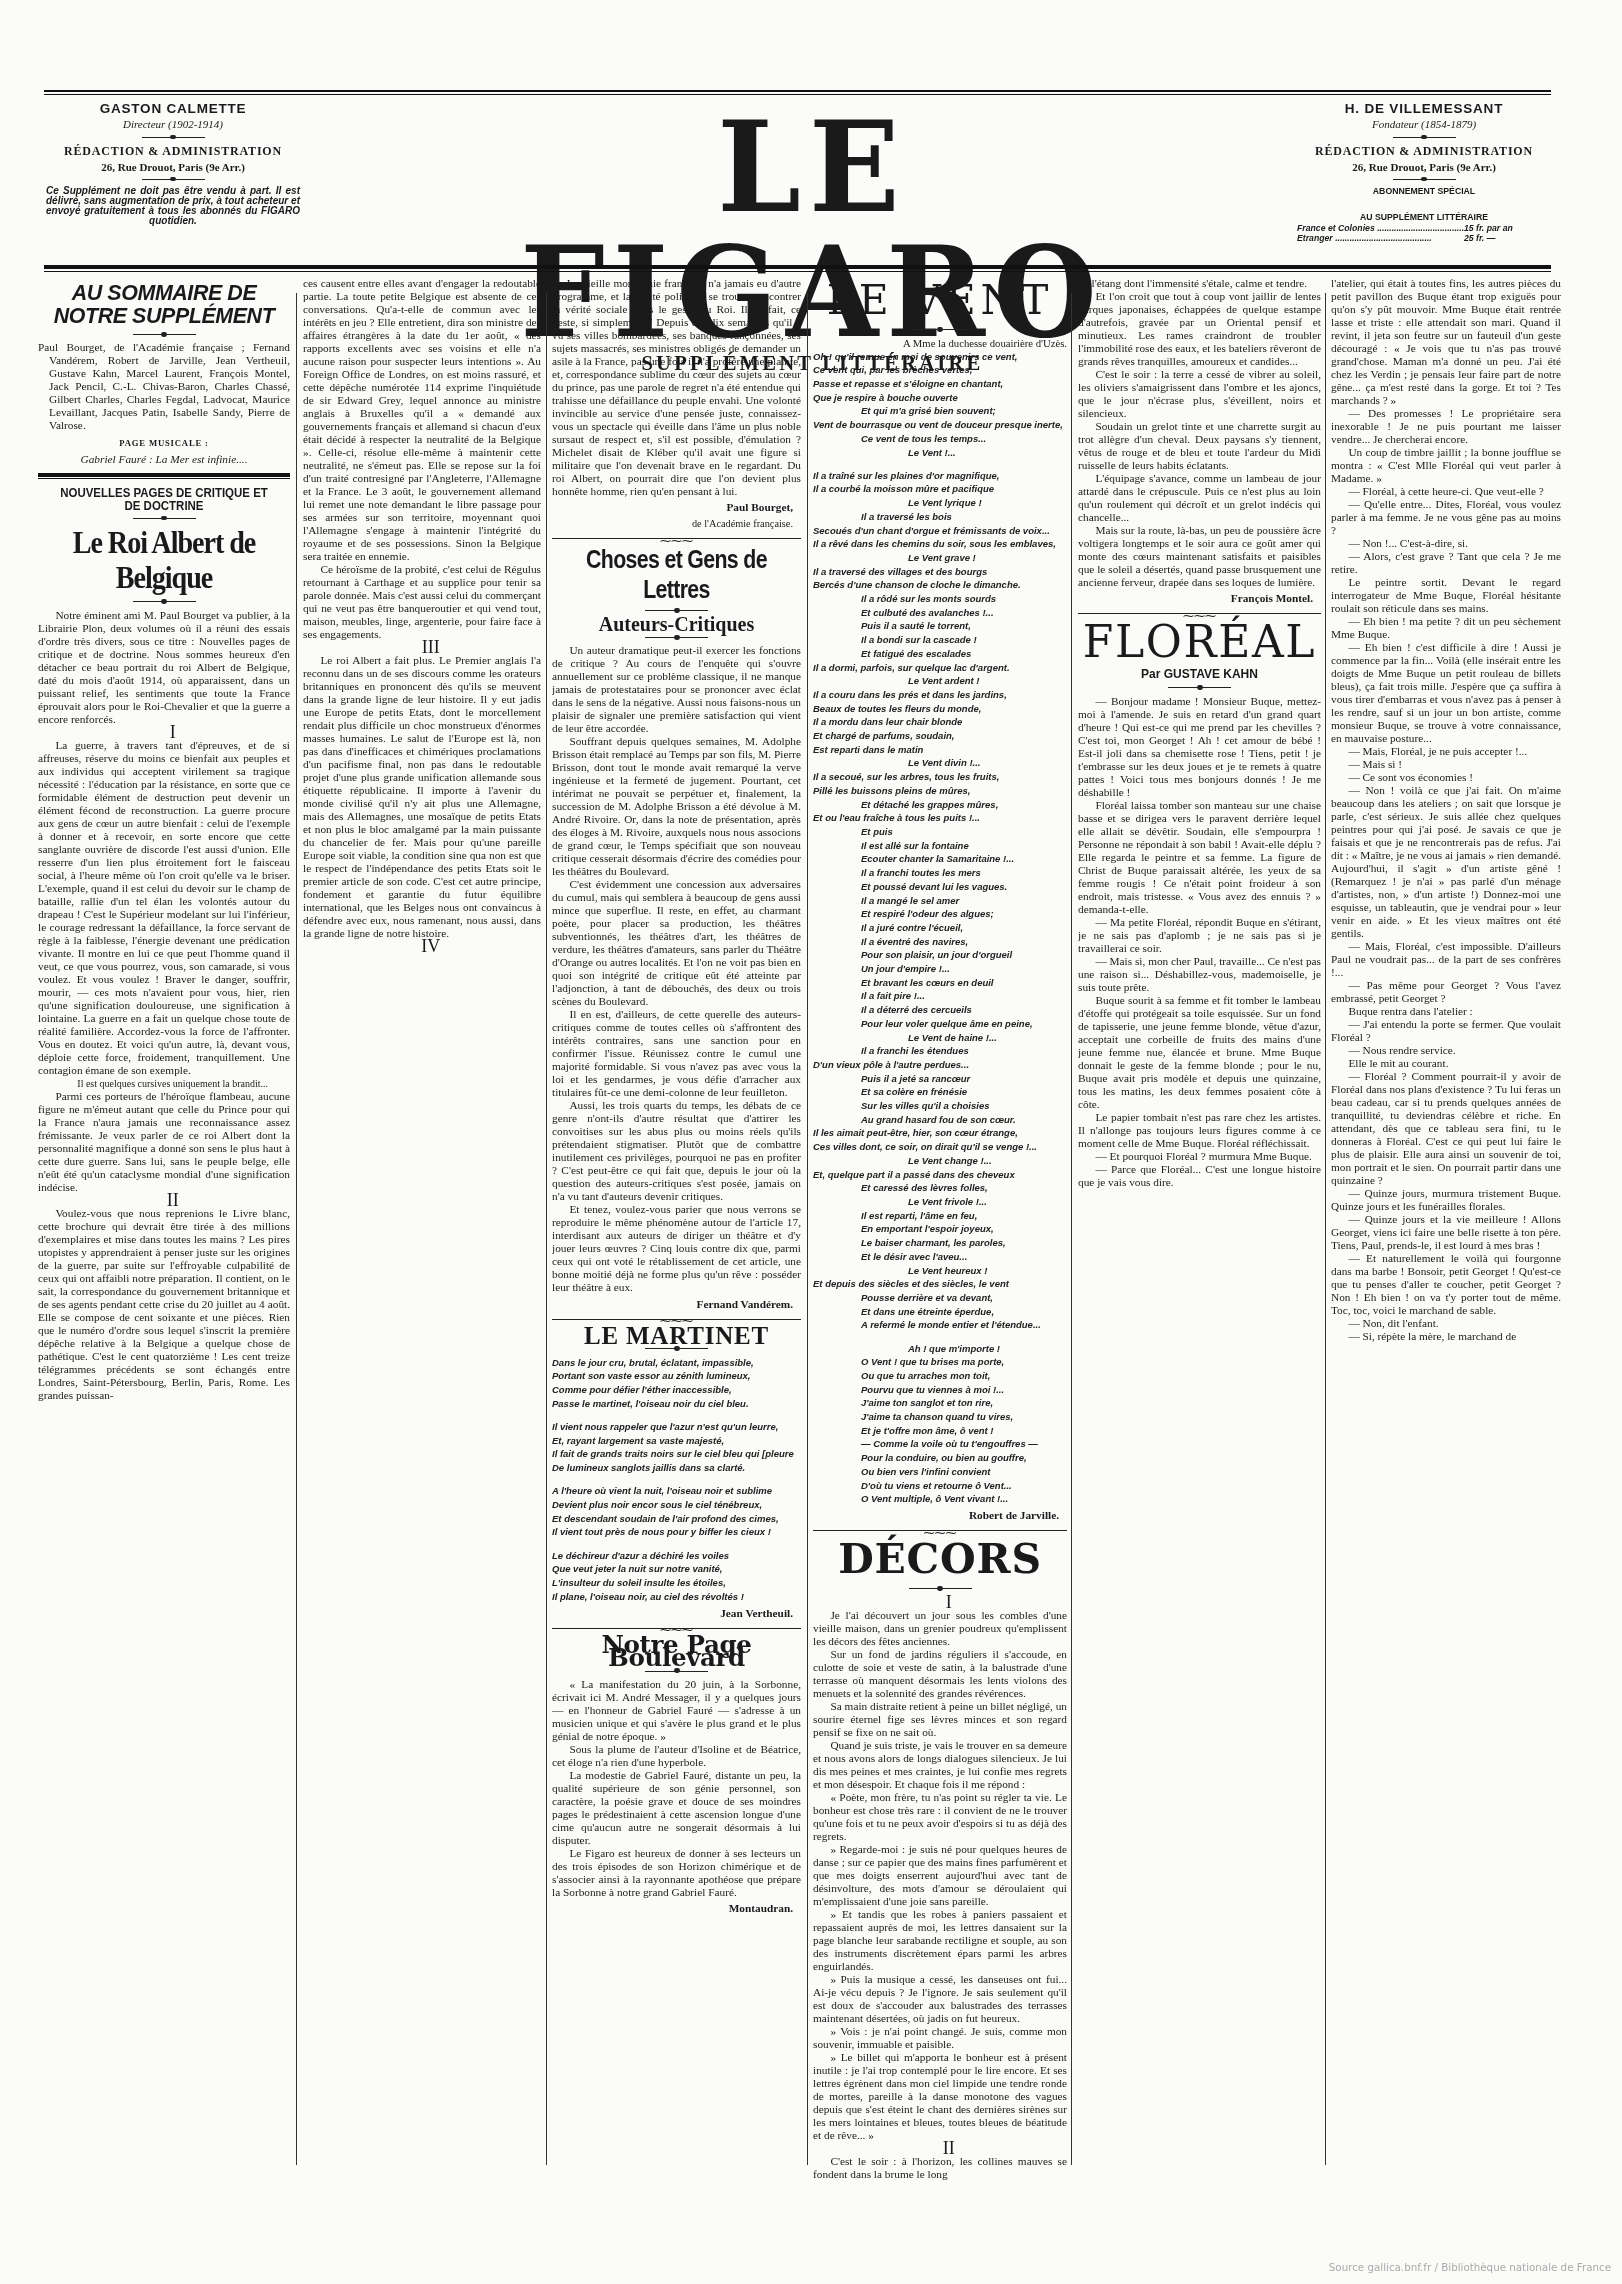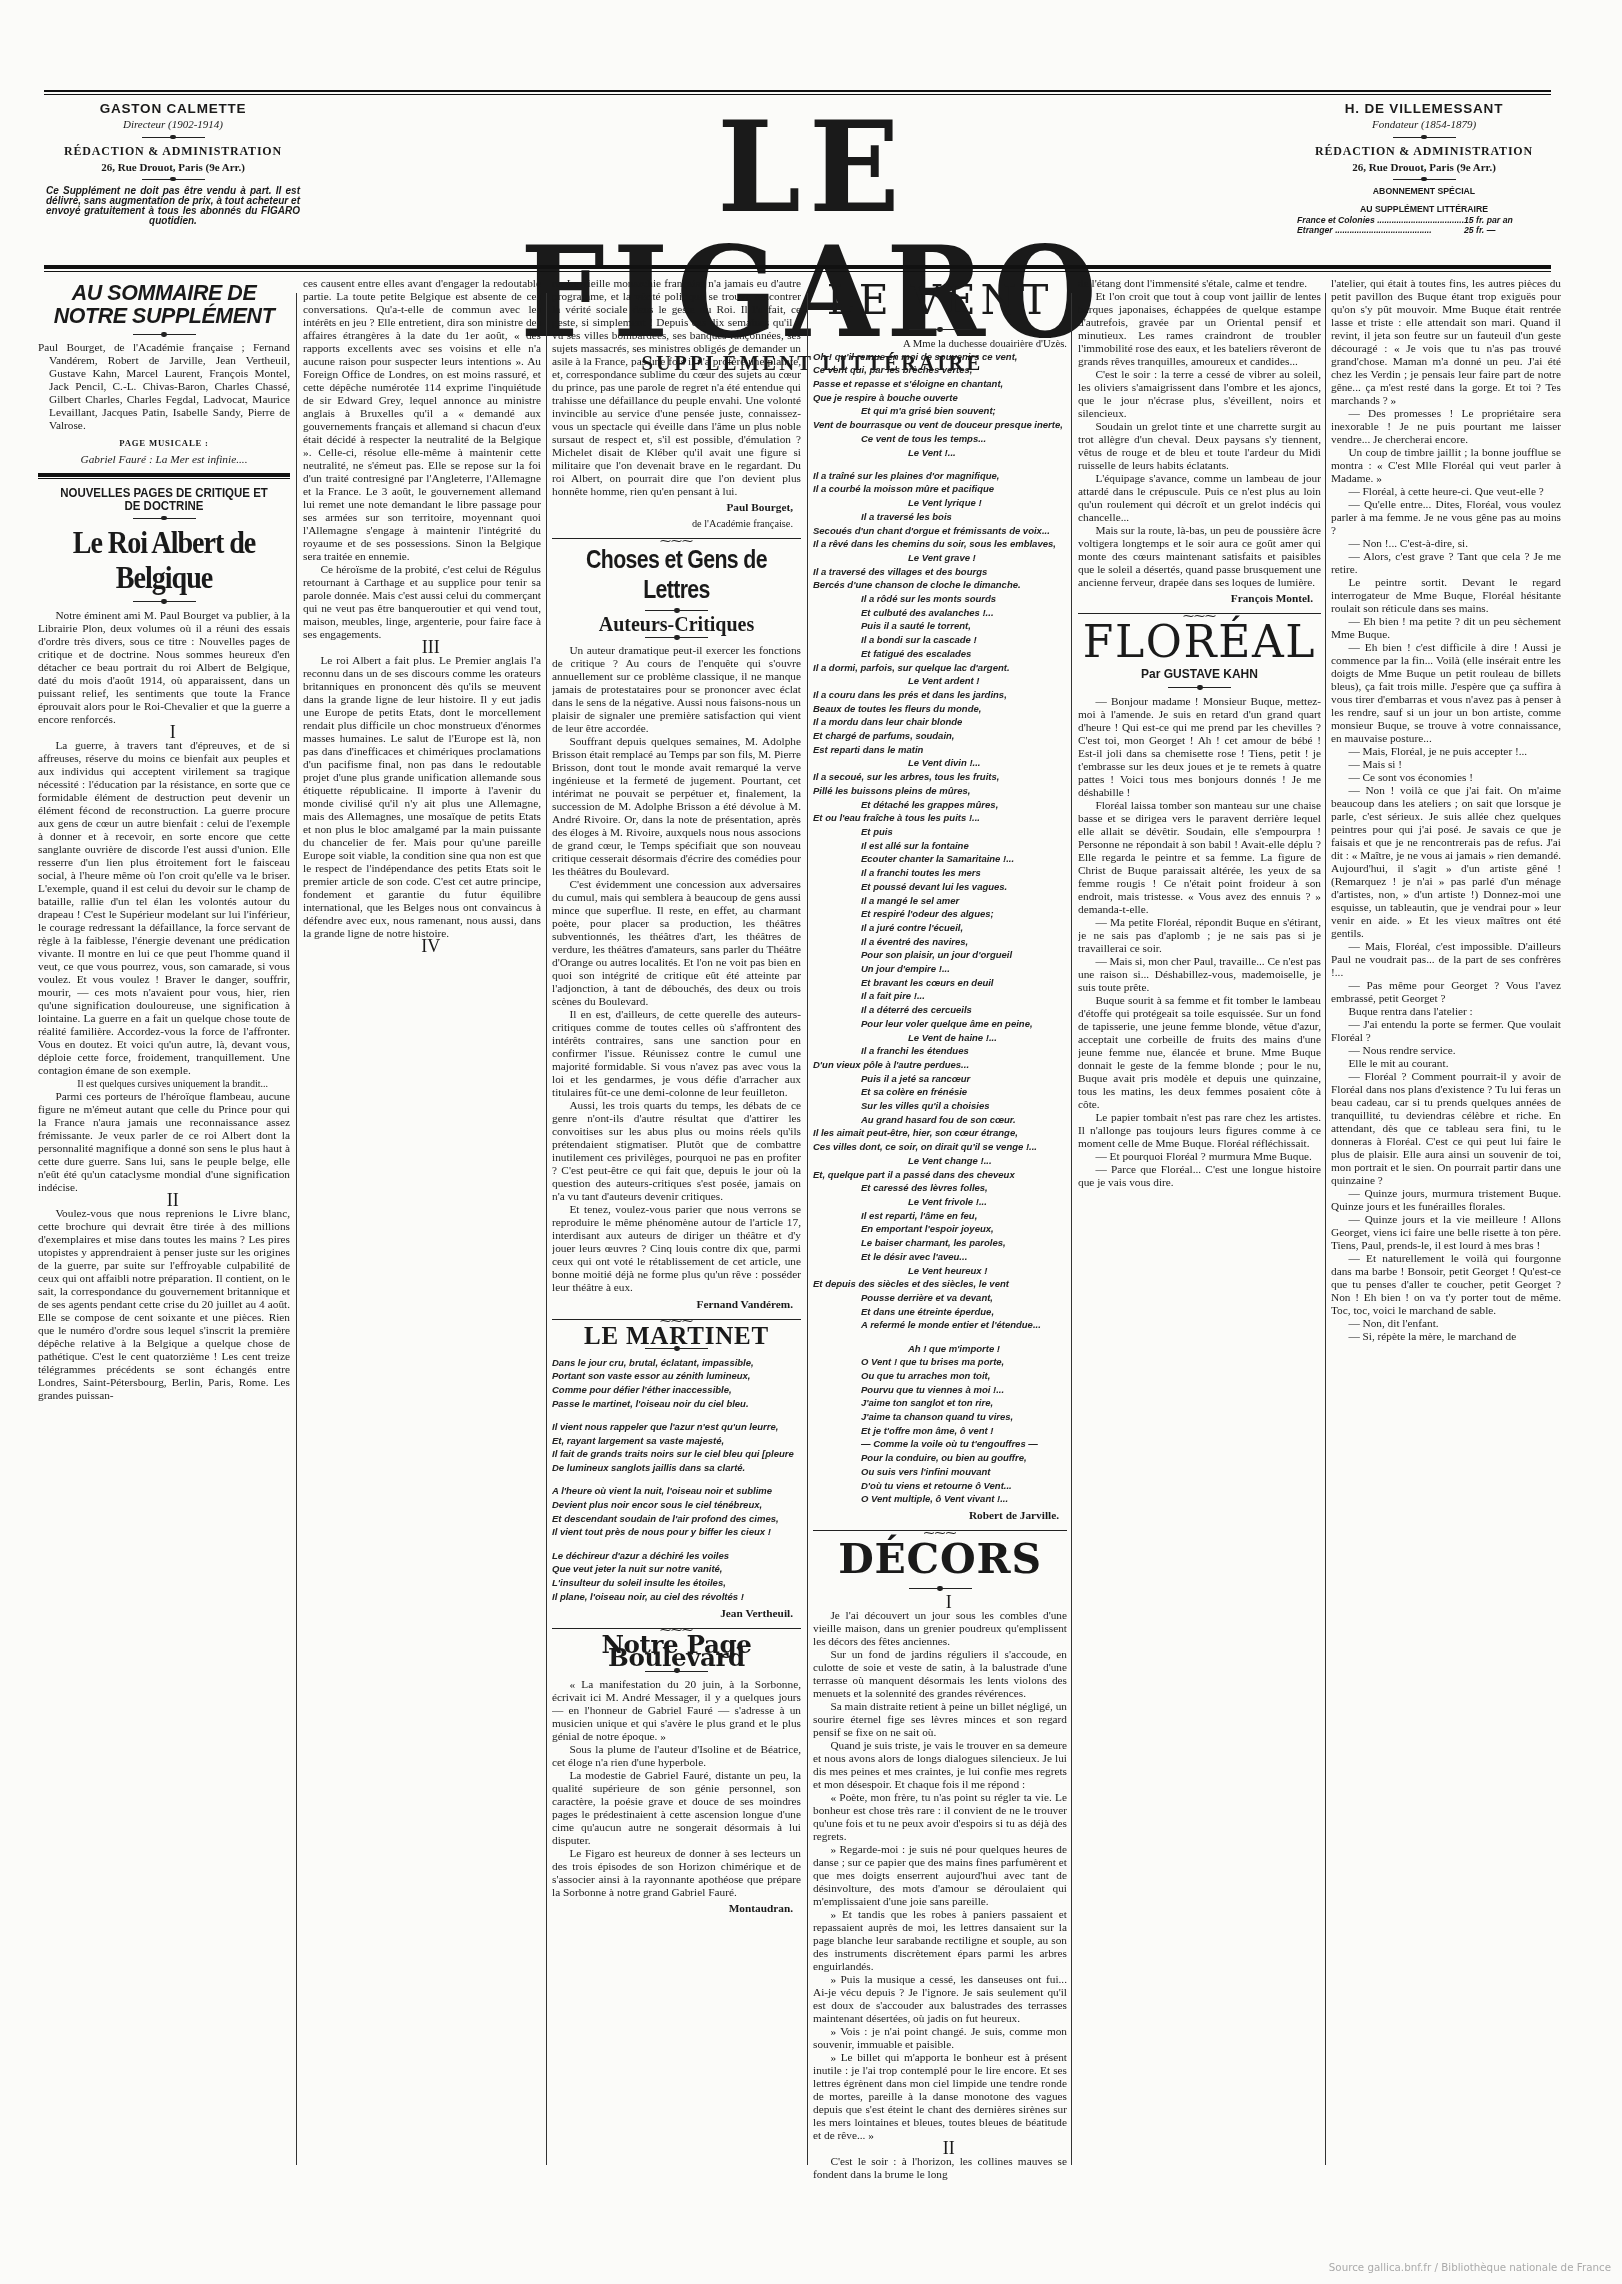--- a/index.html
+++ b/index.html
@@ -84,21 +84,21 @@
   </div>
 
   <div class="side right">
     <div class="name">H. DE VILLEMESSANT</div>
     <div class="role">Fondateur (1854-1879)</div>
     <div class="orn"></div>
     <div class="redac">RÉDACTION &amp; ADMINISTRATION</div>
     <div class="addr">26, Rue Drouot, Paris (9e Arr.)</div>
     <div class="orn"></div>
     <div class="abo">ABONNEMENT SPÉCIAL</div>
-    <div class="abo" style="margin-top:8px">AU SUPPLÉMENT LITTÉRAIRE</div>
+    <div class="abo" style="margin-top:16px">AU SUPPLÉMENT LITTÉRAIRE</div>
     <div class="pricerow">
       <span class="lbl">France et Colonies</span>
       <span class="val">15 fr. par an</span>
     </div>
     <div class="pricerow">
       <span class="lbl">Etranger</span>
       <span class="val">25 fr.   —</span>
     </div>
   </div>
 
@@ -272,21 +272,21 @@
         <span class="l gap"></span>
         <span class="l i2">Ah ! que m'importe !</span>
         <span class="l i1">O Vent ! que tu brises ma porte,</span>
         <span class="l i1">Ou que tu arraches mon toit,</span>
         <span class="l i1">Pourvu que tu viennes à moi !...</span>
         <span class="l i1">J'aime ton sanglot et ton rire,</span>
         <span class="l i1">J'aime ta chanson quand tu vires,</span>
         <span class="l i1">Et je t'offre mon âme, ô vent !</span>
         <span class="l i1">— Comme la voile où tu t'engouffres —</span>
         <span class="l i1">Pour la conduire, ou bien au gouffre,</span>
-        <span class="l i1">Ou suis vers l'infini mouvant</span>
+        <span class="l i1">Ou bien vers l'infini convient</span>
         <span class="l i1">D'où tu viens et retourne ô Vent...</span>
         <span class="l i1">O Vent multiple, ô Vent vivant !...</span>
       </div>
     <p class="sig">Robert de Jarville.</p>
     <div class="thin-rule"></div>
     <div class="wave">⁓⁓⁓</div>
     <div class="h-display bold">DÉCORS</div>
     <div class="orn"></div>
     <p class="roman">I</p>
     <div id="decors">

